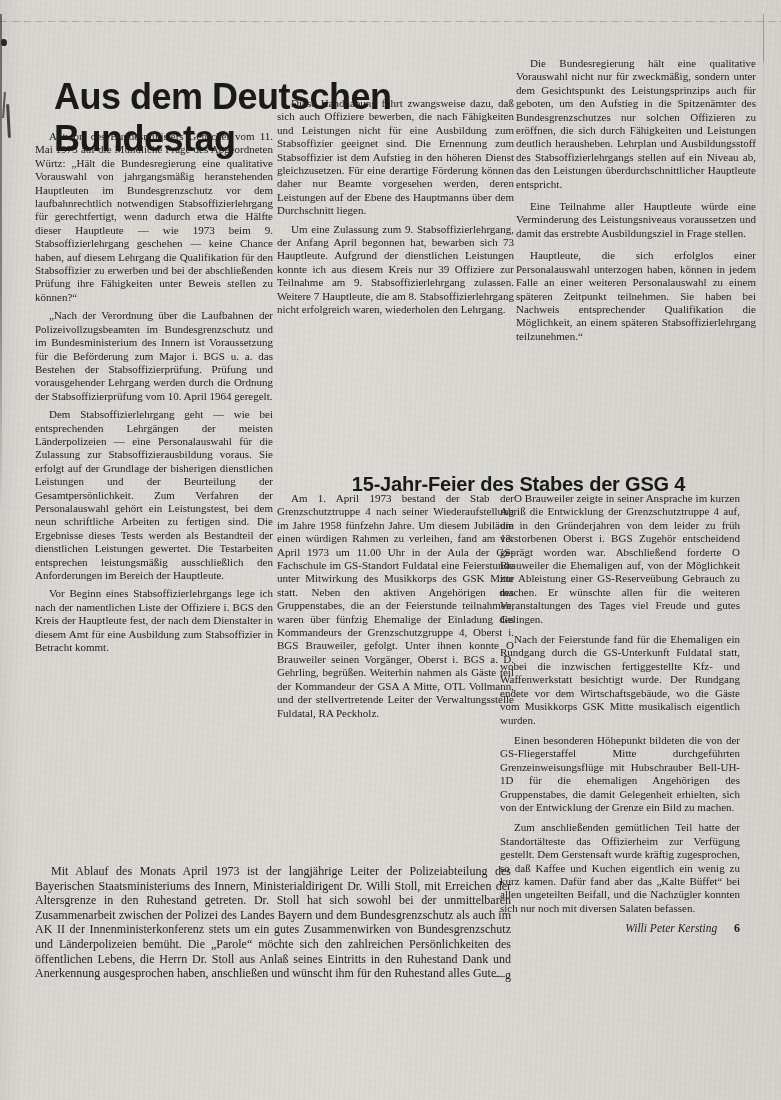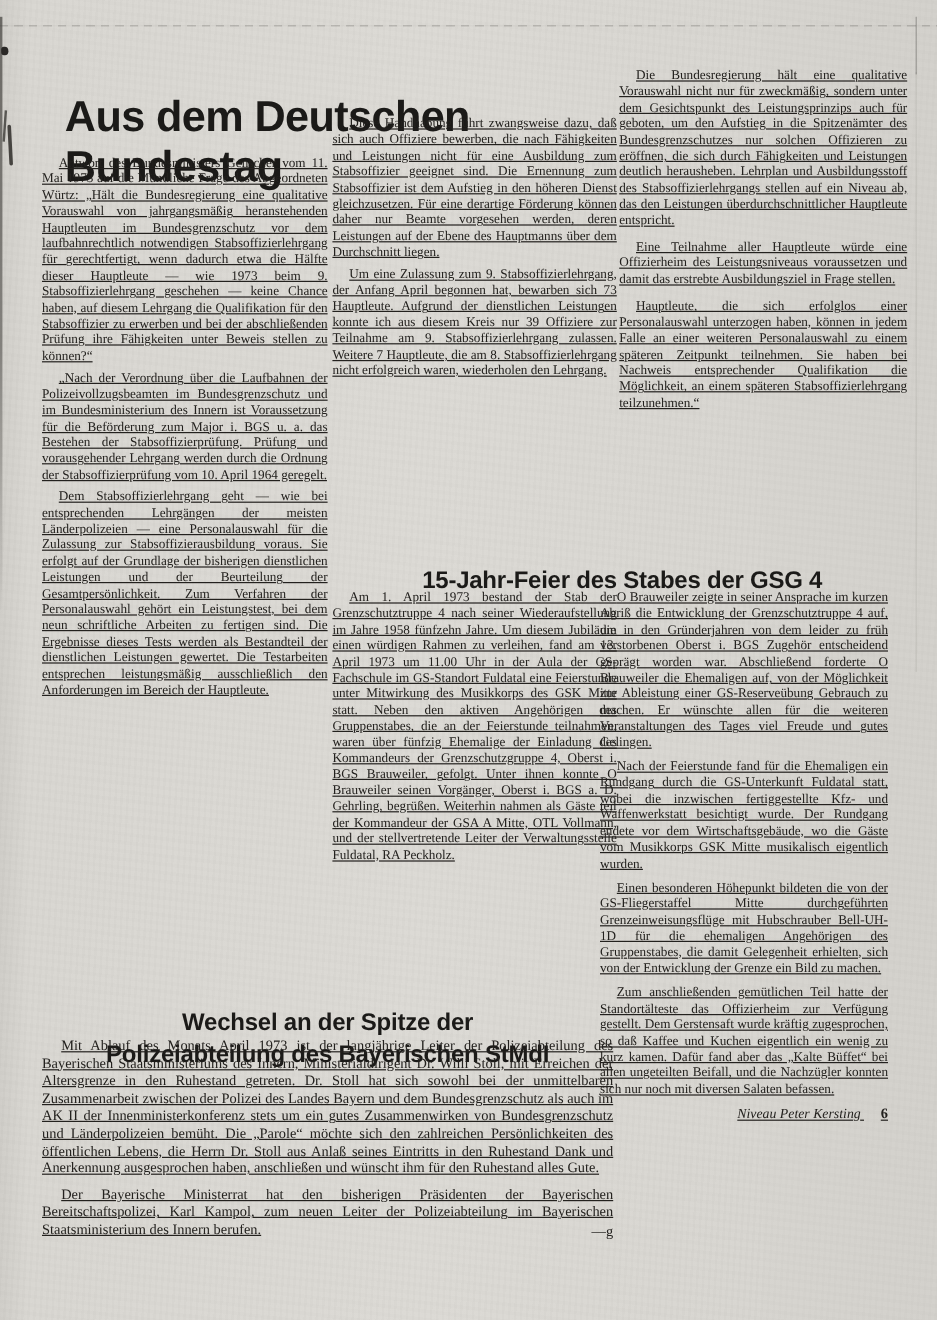--- a/index.html
+++ b/index.html
@@ -31,21 +31,21 @@
     font-family:"Liberation Sans", sans-serif; font-weight:700;
     font-size:36px; letter-spacing:-0.5px; color:#1b1a18;
   }
   .headline-sub {
     position:absolute; font-family:"Liberation Sans", sans-serif; font-weight:700;
     color:#1b1a18; text-align:center;
   }
   .headline-gsg4 { left:280px; top:456px; width:477px; font-size:20px; letter-spacing:-0.2px; }
   .headline-wechsel { left:35px; top:822px; width:476px; font-size:20px; line-height:27px; letter-spacing:-0.2px; }
 
-  .col { position:absolute; text-align:justify; font-size:11px; line-height:13.4px;text-decoration:underline; }
+  .col { position:absolute; text-align:justify; font-size:11px; line-height:13.4px; }
   .col-1 { left:35px;  top:97px; width:238px;margin-top:33px; }
   .col-2 { left:277px; top:97px; width:237px; }
   .col-3 { left:516px; top:57px; width:240px; }
   .col-2b { left:277px; top:492px; width:237px; }
   .col-3b { left:500px; top:492px; width:240px; }
   .wechsel-body { left:35px; top:864px; width:476px; font-size:12px; line-height:14.6px; }
 
   .par { margin:0 0 5px 0; text-indent:14px; }
   .col-3 .par { margin-bottom:9px; }
   .col-3b .par { margin-bottom:7px; }
@@ -70,53 +70,49 @@
   <div class="art-tick2"></div>
   <div class="art-right-line"></div>
   <div class="art-right-line2"></div>
 
   <h1 class="headline-main">Aus dem Deutschen Bundestag</h1>
 
   <div class="col col-1">
     <p class="par">Antwort des Bundesministers Genscher vom 11. Mai 1973 auf die Mündliche Frage des Abgeordneten Würtz: „Hält die Bundesregierung eine qualitative Vorauswahl von jahrgangsmäßig heranstehenden Hauptleuten im Bundesgrenzschutz vor dem laufbahnrechtlich notwendigen Stabsoffizierlehrgang für gerechtfertigt, wenn dadurch etwa die Hälfte dieser Hauptleute — wie 1973 beim 9. Stabsoffizierlehrgang geschehen — keine Chance haben, auf diesem Lehrgang die Qualifikation für den Stabsoffizier zu erwerben und bei der abschließenden Prüfung ihre Fähigkeiten unter Beweis stellen zu können?“</p>
     <p class="par">„Nach der Verordnung über die Laufbahnen der Polizeivollzugsbeamten im Bundesgrenzschutz und im Bundesministerium des Innern ist Voraussetzung für die Beförderung zum Major i. BGS u. a. das Bestehen der Stabsoffizierprüfung. Prüfung und vorausgehender Lehrgang werden durch die Ordnung der Stabsoffizierprüfung vom 10. April 1964 geregelt.</p>
     <p class="par">Dem Stabsoffizierlehrgang geht — wie bei entsprechenden Lehrgängen der meisten Länderpolizeien — eine Personalauswahl für die Zulassung zur Stabsoffizierausbildung voraus. Sie erfolgt auf der Grundlage der bisherigen dienstlichen Leistungen und der Beurteilung der Gesamtpersönlichkeit. Zum Verfahren der Personalauswahl gehört ein Leistungstest, bei dem neun schriftliche Arbeiten zu fertigen sind. Die Ergebnisse dieses Tests werden als Bestandteil der dienstlichen Leistungen gewertet. Die Testarbeiten entsprechen leistungsmäßig ausschließlich den Anforderungen im Bereich der Hauptleute.</p>
+    <p class="par">Vor Beginn eines Stabsoffizierlehrgangs lege ich nach der namentlichen Liste der Offiziere i. BGS den Kreis der Hauptleute fest, der nach dem Dienstalter in diesem Amt für eine Ausbildung zum Stabsoffizier in Betracht kommt.</p>
   </div>
 
   <div class="col col-2">
     <p class="par">Diese Handhabung führt zwangsweise dazu, daß sich auch Offiziere bewerben, die nach Fähigkeiten und Leistungen nicht für eine Ausbildung zum Stabsoffizier geeignet sind. Die Ernennung zum Stabsoffizier ist dem Aufstieg in den höheren Dienst gleichzusetzen. Für eine derartige Förderung können daher nur Beamte vorgesehen werden, deren Leistungen auf der Ebene des Hauptmanns über dem Durchschnitt liegen.</p>
     <p class="par">Um eine Zulassung zum 9. Stabsoffizierlehrgang, der Anfang April begonnen hat, bewarben sich 73 Hauptleute. Aufgrund der dienstlichen Leistungen konnte ich aus diesem Kreis nur 39 Offiziere zur Teilnahme am 9. Stabsoffizierlehrgang zulassen. Weitere 7 Hauptleute, die am 8. Stabsoffizierlehrgang nicht erfolgreich waren, wiederholen den Lehrgang.</p>
   </div>
 
   <div class="col col-3">
     <p class="par">Die Bundesregierung hält eine qualitative Vorauswahl nicht nur für zweckmäßig, sondern unter dem Gesichtspunkt des Leistungsprinzips auch für geboten, um den Aufstieg in die Spitzenämter des Bundesgrenzschutzes nur solchen Offizieren zu eröffnen, die sich durch Fähigkeiten und Leistungen deutlich herausheben. Lehrplan und Ausbildungsstoff des Stabsoffizierlehrgangs stellen auf ein Niveau ab, das den Leistungen überdurchschnittlicher Hauptleute entspricht.</p>
-    <p class="par">Eine Teilnahme aller Hauptleute würde eine Offizierheim des Leistungsniveaus voraussetzen und damit das erstrebte Ausbildungsziel in Frage stellen.</p>
+    <p class="par">Eine Teilnahme aller Hauptleute würde eine Verminderung des Leistungsniveaus voraussetzen und damit das erstrebte Ausbildungsziel in Frage stellen.</p>
     <p class="par">Hauptleute, die sich erfolglos einer Personalauswahl unterzogen haben, können in jedem Falle an einer weiteren Personalauswahl zu einem späteren Zeitpunkt teilnehmen. Sie haben bei Nachweis entsprechender Qualifikation die Möglichkeit, an einem späteren Stabsoffizierlehrgang teilzunehmen.“</p>
   </div>
 
   <h2 class="headline-sub headline-gsg4">15-Jahr-Feier des Stabes der GSG 4</h2>
 
   <div class="col col-2b">
     <p class="par">Am 1. April 1973 bestand der Stab der Grenzschutztruppe 4 nach seiner Wiederaufstellung im Jahre 1958 fünfzehn Jahre. Um diesem Jubiläum einen würdigen Rahmen zu verleihen, fand am 13. April 1973 um 11.00 Uhr in der Aula der GS-Fachschule im GS-Standort Fuldatal eine Feierstunde unter Mitwirkung des Musikkorps des GSK Mitte statt. Neben den aktiven Angehörigen des Gruppenstabes, die an der Feierstunde teilnahmen, waren über fünfzig Ehemalige der Einladung des Kommandeurs der Grenzschutzgruppe 4, Oberst i. BGS Brauweiler, gefolgt. Unter ihnen konnte O Brauweiler seinen Vorgänger, Oberst i. BGS a. D. Gehrling, begrüßen. Weiterhin nahmen als Gäste teil der Kommandeur der GSA A Mitte, OTL Vollmann, und der stellvertretende Leiter der Verwaltungsstelle Fuldatal, RA Peckholz.</p>
   </div>
 
   <div class="col col-3b">
     <p class="par">O Brauweiler zeigte in seiner Ansprache im kurzen Abriß die Entwicklung der Grenzschutztruppe 4 auf, die in den Gründerjahren von dem leider zu früh verstorbenen Oberst i. BGS Zugehör entscheidend geprägt worden war. Abschließend forderte O Brauweiler die Ehemaligen auf, von der Möglichkeit zur Ableistung einer GS-Reserveübung Gebrauch zu machen. Er wünschte allen für die weiteren Veranstaltungen des Tages viel Freude und gutes Gelingen.</p>
     <p class="par">Nach der Feierstunde fand für die Ehemaligen ein Rundgang durch die GS-Unterkunft Fuldatal statt, wobei die inzwischen fertiggestellte Kfz- und Waffenwerkstatt besichtigt wurde. Der Rundgang endete vor dem Wirtschaftsgebäude, wo die Gäste vom Musikkorps GSK Mitte musikalisch eigentlich wurden.</p>
     <p class="par">Einen besonderen Höhepunkt bildeten die von der GS-Fliegerstaffel Mitte durchgeführten Grenzeinweisungsflüge mit Hubschrauber Bell-UH-1D für die ehemaligen Angehörigen des Gruppenstabes, die damit Gelegenheit erhielten, sich von der Entwicklung der Grenze ein Bild zu machen.</p>
     <p class="par">Zum anschließenden gemütlichen Teil hatte der Standortälteste das Offizierheim zur Verfügung gestellt. Dem Gerstensaft wurde kräftig zugesprochen, so daß Kaffee und Kuchen eigentlich ein wenig zu kurz kamen. Dafür fand aber das „Kalte Büffet“ bei allen ungeteilten Beifall, und die Nachzügler konnten sich nur noch mit diversen Salaten befassen.</p>
     <div class="sig-row">
-      <span class="sig-name">Niveau Peter Kersting</span>
+      <span class="sig-name">Willi Peter Kersting</span>
       <span class="sig-pagenum">6</span>
     </div>
   </div>
 
-  <h2 class="headline-sub headline-wechsel">
-    <span>Wechsel an der Spitze der</span><br>
-    <span>Polizeiabteilung des Bayerischen StMdI</span>
-  </h2>
 
   <div class="col wechsel-body">
     <p class="par">Mit Ablauf des Monats April 1973 ist der langjährige Leiter der Polizeiabteilung des Bayerischen Staatsministeriums des Innern, Ministerialdirigent Dr. Willi Stoll, mit Erreichen der Altersgrenze in den Ruhestand getreten. Dr. Stoll hat sich sowohl bei der unmittelbaren Zusammenarbeit zwischen der Polizei des Landes Bayern und dem Bundesgrenzschutz als auch im AK II der Innenministerkonferenz stets um ein gutes Zusammenwirken von Bundesgrenzschutz und Länderpolizeien bemüht. Die „Parole“ möchte sich den zahlreichen Persönlichkeiten des öffentlichen Lebens, die Herrn Dr. Stoll aus Anlaß seines Eintritts in den Ruhestand Dank und Anerkennung ausgesprochen haben, anschließen und wünscht ihm für den Ruhestand alles Gute.</p>
-    <p class="par">Der Bayerische Ministerrat hat den bisherigen Präsidenten der Bayerischen Bereitschaftspolizei, Karl Kampol, zum neuen Leiter der Polizeiabteilung im Bayerischen Staatsministerium des Innern berufen.</p>
     <span class="editor-g">—g</span>
   </div>
 </div>
 
 </body></html>

